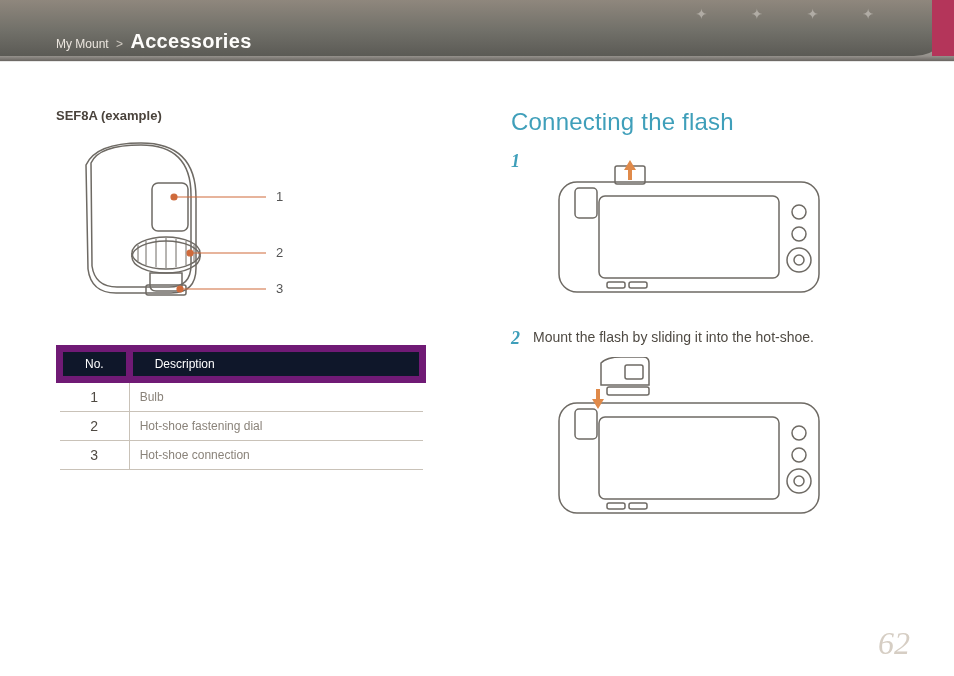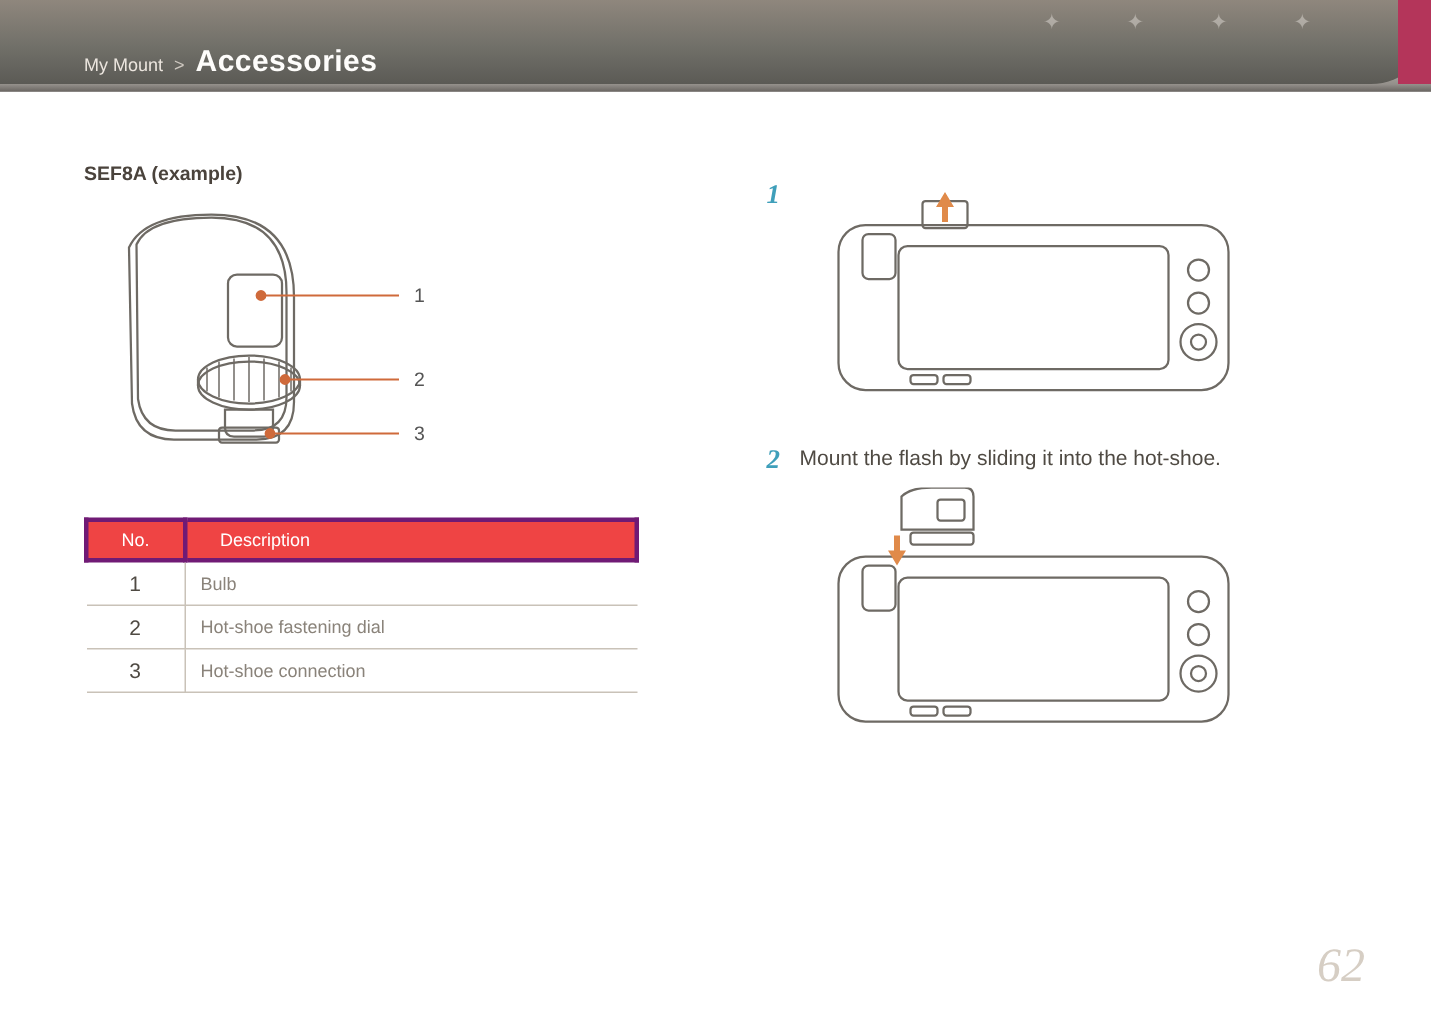--- a/index.html
+++ b/index.html
@@ -81,26 +81,26 @@
   }
   .diagram svg { width:100%; height:100%; }
   .callout-num { font-size:13px; fill:#555; font-family:Arial; }
 
   table.parts {
     border-collapse: collapse;
     width: 370px;
     font-size: 12px;
   }
   table.parts th {
-    background:#ef4444;
+    background:#0f172a;
     color:#fff;
     font-weight:400;
     text-align:left;
     padding:5px 22px;
-    border:3px solid #701a75;
+    border:7px solid #701a75;
   }
   table.parts td {
     border-bottom:1px solid #c9c2b8;
     padding:6px 10px;
     color:#8a837a;
   }
   table.parts td.num {
     color:#4f4a43;
     text-align:center;
     width:34px;
@@ -233,20 +233,21 @@
         </tr>
         <tr>
           <td class="num">3</td>
           <td>Hot-shoe connection</td>
         </tr>
       </tbody>
     </table>
   </div>
 
   <div class="col">
+    <h2 class="section">Connecting the flash</h2>
 
     <ol class="steps">
       <li>
         <div class="camera-illus">
           <svg viewBox="0 0 320 150">
             <g fill="none" stroke="#6e6a64" stroke-width="1.5">
               <rect x="30" y="30" width="260" height="110" rx="18"></rect>
               <rect x="70" y="44" width="180" height="82" rx="6"></rect>
 
               <rect x="86" y="14" width="30" height="18" rx="2"></rect>

